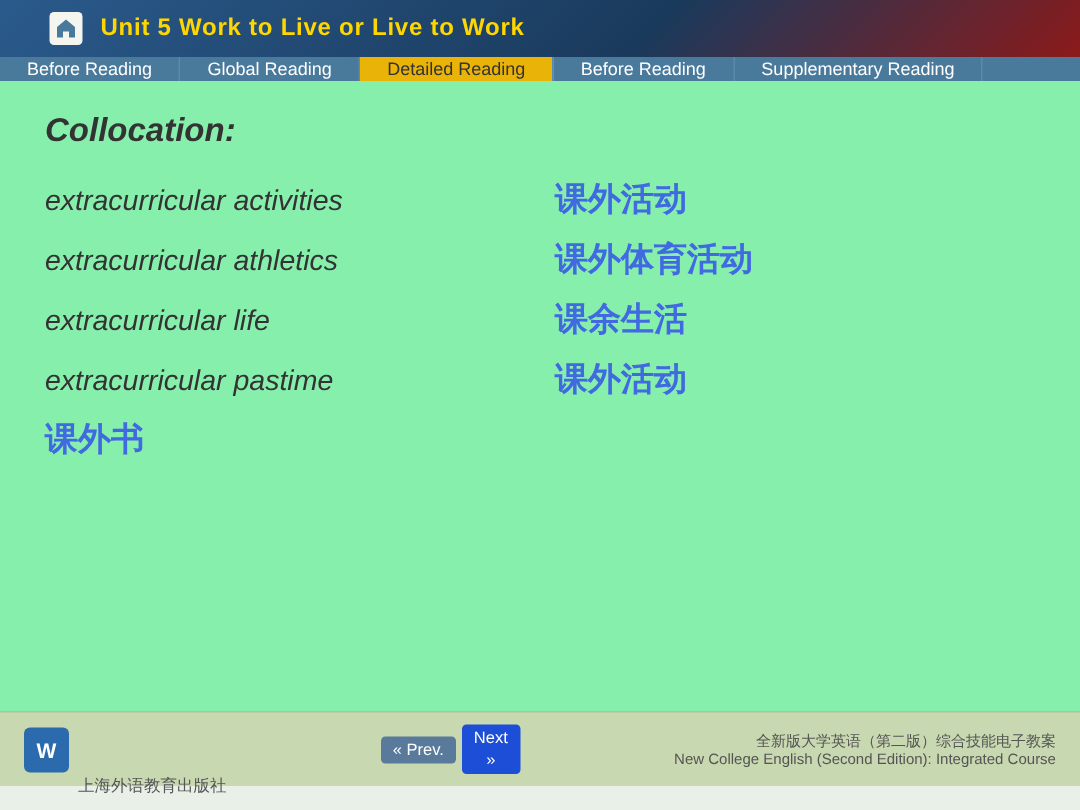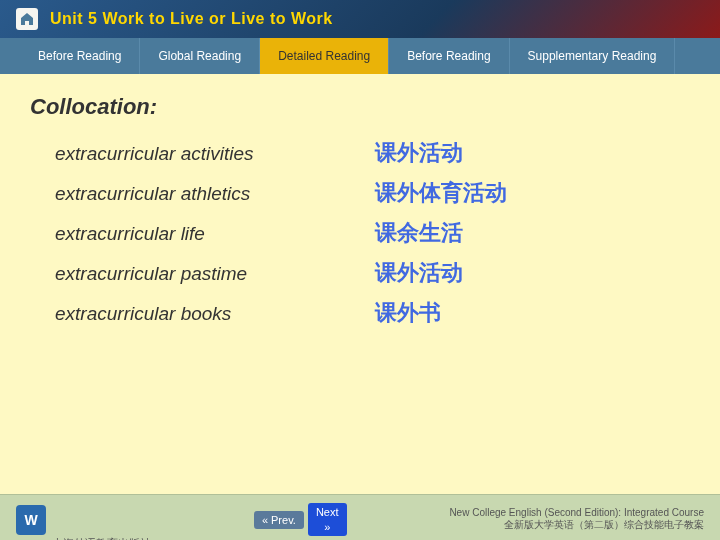--- a/index.html
+++ b/index.html
@@ -10,21 +10,21 @@
       font-family: Arial, sans-serif;
       background: #e8f0e8;
     }
 
     
     .header {
       background: linear-gradient(135deg, #2a5a8c 0%, #1a3a5c 60%, #8b1a1a 100%);
       height: 38px;
       display: flex;
       align-items: center;
-      padding: 0 16px;
+      padding: 0 33px;
       position: relative;
     }
     .header-icon {
       width: 22px;
       height: 22px;
       background: #f5f5f0;
       border-radius: 3px;
       display: flex;
       align-items: center;
       justify-content: center;
@@ -35,60 +35,58 @@
       color: #FFD700;
       font-size: 16px;
       font-weight: bold;
       letter-spacing: 0.5px;
     }
 
     
     .nav-tabs {
       display: flex;
       background: #4a7a9b;
-      height: 36px;
-      padding-left: 20px;
+      height: 16px;
     }
     .nav-tab {
       display: flex;
       align-items: center;
       justify-content: center;
       padding: 0 18px;
       font-size: 12px;
       color: #fff;
       cursor: pointer;
       border-right: 1px solid #5a8aab;
       white-space: nowrap;
     }
     .nav-tab.active {
       background: #eab308;
       color: #333;
     }
 
     
     .main-content {
-      background: #fef9c3;
+      background: #86efac;
       padding: 20px 30px;
       flex: 1;
       min-height: 420px;
     }
 
     .collocation-title {
       font-size: 22px;
       font-weight: bold;
       color: #333;
       margin-bottom: 18px;
       font-style: italic;
     }
     .vocab-row {
       display: flex;
       align-items: baseline;
       margin-bottom: 10px;
-      gap: 20px;
-      margin-left: 25px;
+      gap: 40px;
     }
     .vocab-english {
       font-size: 19px;
       color: #333;
       font-style: italic;
       min-width: 300px;
     }
     .vocab-chinese {
       font-size: 22px;
       color: #4169E1;
@@ -200,21 +198,20 @@
   </div>
   <div class="vocab-row">
     <span class="vocab-english">extracurricular life</span>
     <span class="vocab-chinese">课余生活</span>
   </div>
   <div class="vocab-row">
     <span class="vocab-english">extracurricular pastime</span>
     <span class="vocab-chinese">课外活动</span>
   </div>
   <div class="vocab-row">
-    <span class="vocab-english">extracurricular books</span>
     <span class="vocab-chinese">课外书</span>
   </div>
 </div>
 
 <div class="footer">
   <div class="footer-logo">
     <div class="footer-logo-icon">
       <span>W</span>
     </div>
     <span class="footer-logo-text">上海外语教育出版社</span>
@@ -223,16 +220,16 @@
     <button class="nav-btn nav-btn-prev">
       <span>«</span>
       <span>Prev.</span>
     </button>
     <button class="nav-btn nav-btn-next">
       <span>Next</span>
       <span>»</span>
     </button>
   </div>
   <div class="footer-info">
+    <div>全新版大学英语（第二版）综合技能电子教案</div>
     <div>New College English (Second Edition): Integrated Course</div>
-    <div>全新版大学英语（第二版）综合技能电子教案</div>
   </div>
 </div>
 
 </body></html>

